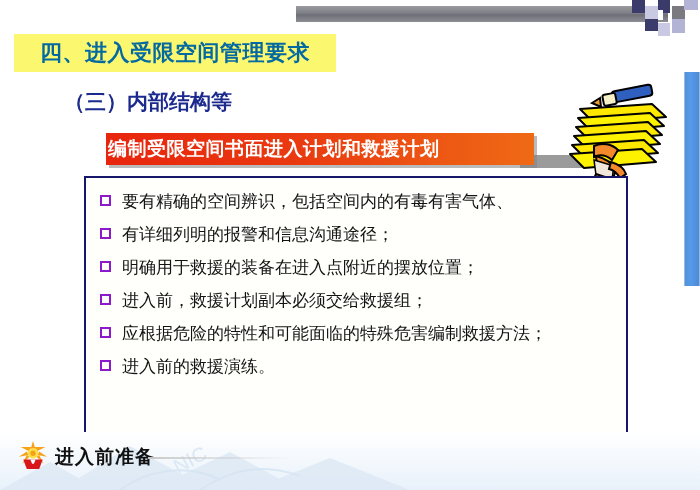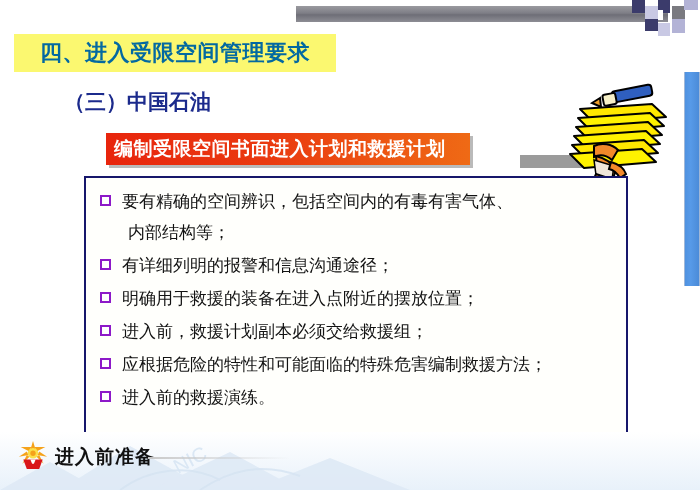--- a/index.html
+++ b/index.html
@@ -84,26 +84,26 @@
     top: 155px;
     width: 78px;
     height: 0;
     border-top: 13px solid #9b9b9b;
     border-right: 26px solid transparent;
   }
   .banner {
     position: absolute;
     left: 106px;
     top: 133px;
-    width: 364px;
+    width: 428px;
     height: 32px;
     background: linear-gradient(to right, #e8250d 0%, #ea3a10 45%, #ef6a15 100%);
     display: flex;
     align-items: center;
-    padding-left: 8px;
+    padding-left: 2px;
     box-sizing: border-box;
     box-shadow: 3px 3px 0 rgba(130,130,130,0.55);
   }
   .banner-text {
     font-size: 19px;
     font-weight: bold;
     color: #ffffff;
     white-space: nowrap;
     letter-spacing: 0.5px;
   }
@@ -217,21 +217,21 @@
   <div class="chk lav" style="left:658px; top:23px; width:12px; height:13px;"></div>
   <div class="chk lav2" style="left:672px; top:19px; width:13px; height:14px;"></div>
   <div class="chk white" style="left:658px; top:10px; width:5px; height:10px;"></div>
 
   <div class="bluebar"></div>
 
   <div class="title-box">
     <span class="title-text">四、进入受限空间管理要求</span>
   </div>
 
-  <div class="subtitle">（三）中国石油</div>
+  <div class="subtitle">（三）内部结构等</div>
 
   <div class="banner-shadow"></div>
   <div class="banner">
     <span class="banner-text">编制受限空间书面进入计划和救援计划</span>
   </div>
 
   <div class="clip">
     <svg viewBox="0 0 122 112" width="122" height="112" aria-hidden="true">
 
       <g>
@@ -261,21 +261,20 @@
     </svg>
   </div>
 
   <div class="content-box">
     <ul class="bullet-list">
 
       <li class="bullet-item">
         <span class="bullet-marker"></span>
         <span class="bullet-text">
           <span>要有精确的空间辨识，包括空间内的有毒有害气体、</span>
-          <span class="l2">内部结构等；</span>
         </span>
       </li>
 
       <li class="bullet-item">
         <span class="bullet-marker"></span>
         <span class="bullet-text">有详细列明的报警和信息沟通途径；</span>
       </li>
 
       <li class="bullet-item">
         <span class="bullet-marker"></span>

